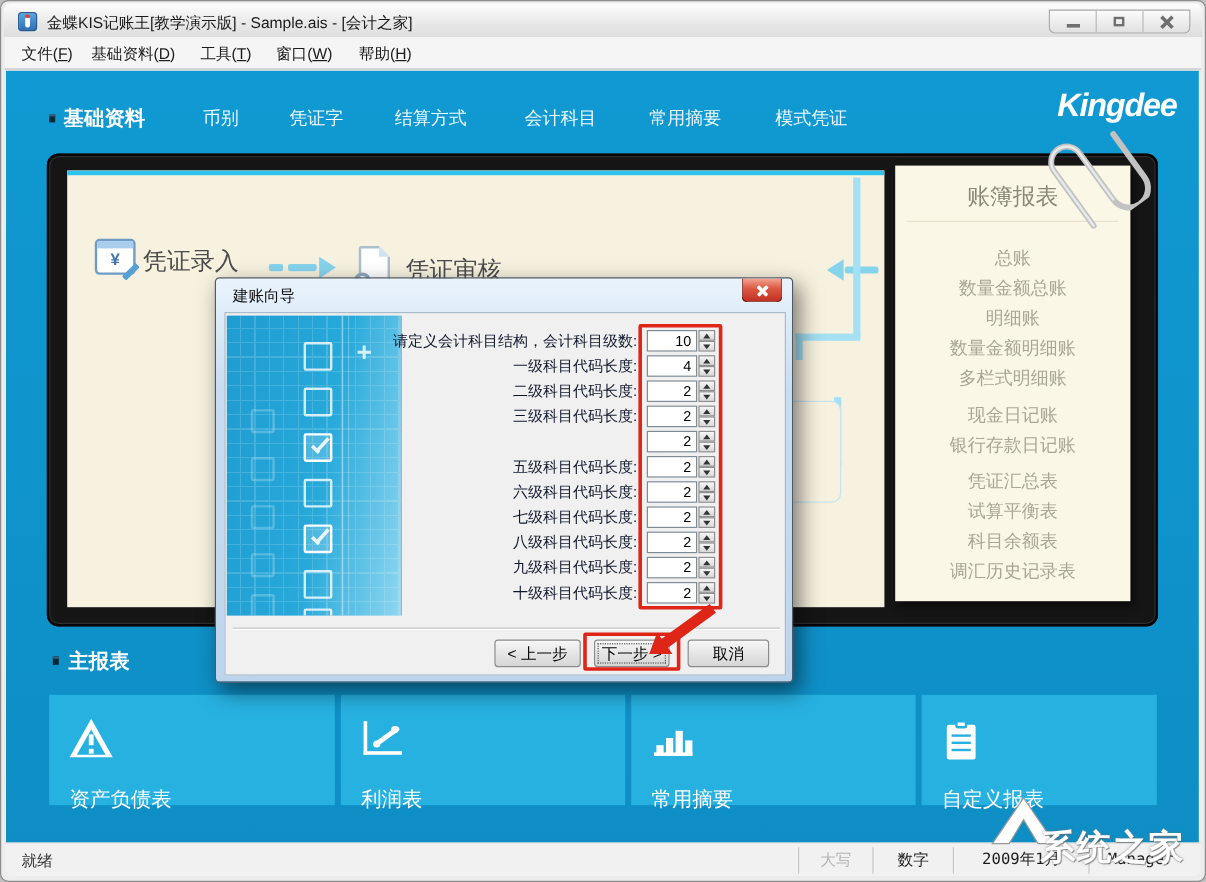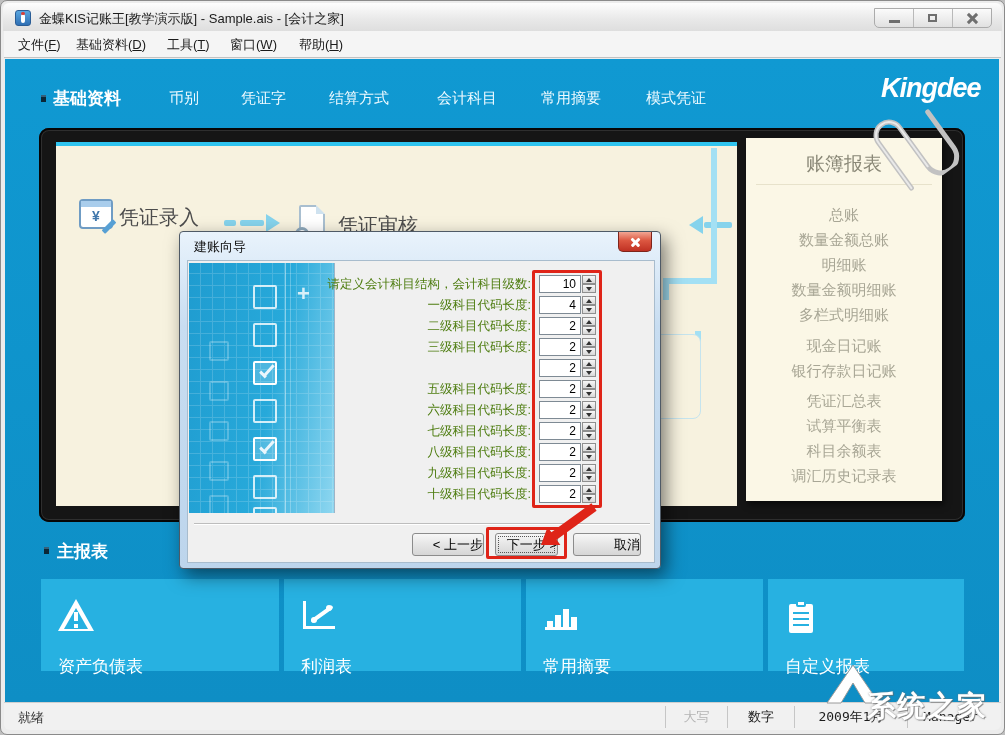--- a/index.html
+++ b/index.html
@@ -111,31 +111,31 @@
   .sq{position:absolute;left:64px;width:24px;height:24px;border:2px solid rgba(255,255,255,.8);border-radius:2px;}
   .sq.checked{background:rgba(255,255,255,.18);border-color:#fff;}
   .sq.checked:before{content:"";position:absolute;left:4px;top:10px;width:8px;height:3px;background:#eaf6fc;transform:rotate(45deg);}
   .sq.checked:after{content:"";position:absolute;left:7px;top:6px;width:14px;height:3px;background:#eaf6fc;transform:rotate(-48deg);}
   .sq.faint{left:20px;width:20px;height:20px;opacity:.3;}
   .art .plus{position:absolute;left:108px;top:18px;color:rgba(255,255,255,.8);font-size:22px;font-weight:bold;}
   .art .vline{position:absolute;left:96px;top:0;width:1px;height:100%;background:rgba(255,255,255,.45);}
   .art .vline2{left:101px;opacity:.6;}
 
   .dlg-row{position:absolute;height:21px;left:0;width:468px;}
-  .dlg-label{position:absolute;left:130px;width:213px;top:0;line-height:20px;font-size:12.5px;color:#4d7c0f;text-align:right;white-space:nowrap;}
+  .dlg-label{position:absolute;left:130px;width:213px;top:0;line-height:20px;font-size:12.5px;color:#0f172a;text-align:right;white-space:nowrap;}
   .spinbox{position:absolute;left:351px;top:1px;width:42px;height:18px;background:#fff;border:1px solid #7e8a94;
     font-size:12px;color:#000;text-align:right;padding:1px 4px 0 0;}
   .spin-btns{position:absolute;left:394px;top:1px;width:14px;height:18px;display:flex;flex-direction:column;}
   .spin-btn{flex:1;position:relative;border:1px solid #8f8f8f;background:linear-gradient(#f7f7f7,#d8d8d8);cursor:pointer;}
   .spin-btn.up:before{content:"";position:absolute;left:50%;top:50%;margin:-2px 0 0 -3px;border-left:3px solid transparent;border-right:3px solid transparent;border-bottom:4px solid #333;}
   .spin-btn.down:before{content:"";position:absolute;left:50%;top:50%;margin:-2px 0 0 -3px;border-left:3px solid transparent;border-right:3px solid transparent;border-top:4px solid #333;}
 
   .dlg-sep{position:absolute;left:6px;top:262px;width:456px;height:2px;border-top:1px solid #bdbdbd;border-bottom:1px solid #fff;}
   .dlg-btn{position:absolute;top:272px;height:23px;background:linear-gradient(#f7f7f7,#e2e2e2 60%,#d6d6d6);
-    border:1px solid #8c8c8c;border-radius:3px;font-size:13px;color:#000;text-align:right;line-height:21px;cursor:pointer;}
+    border:1px solid #8c8c8c;border-radius:3px;font-size:13px;color:#000;text-align:center;line-height:21px;cursor:pointer;}
   .dlg-btn.focus{outline:1px dotted #555;outline-offset:-4px;}
 
   .red-box{position:absolute;border:3px solid #df2418;border-radius:2px;z-index:60;pointer-events:none;}
   .red-arrow{position:absolute;z-index:61;pointer-events:none;}
 
   
   .paperclip{position:absolute;left:856px;top:104px;width:100px;height:86px;z-index:30;transform:rotate(-36deg);}
 
   
   .watermark{position:absolute;left:822px;top:648px;width:183px;height:87px;z-index:70;pointer-events:none;}

